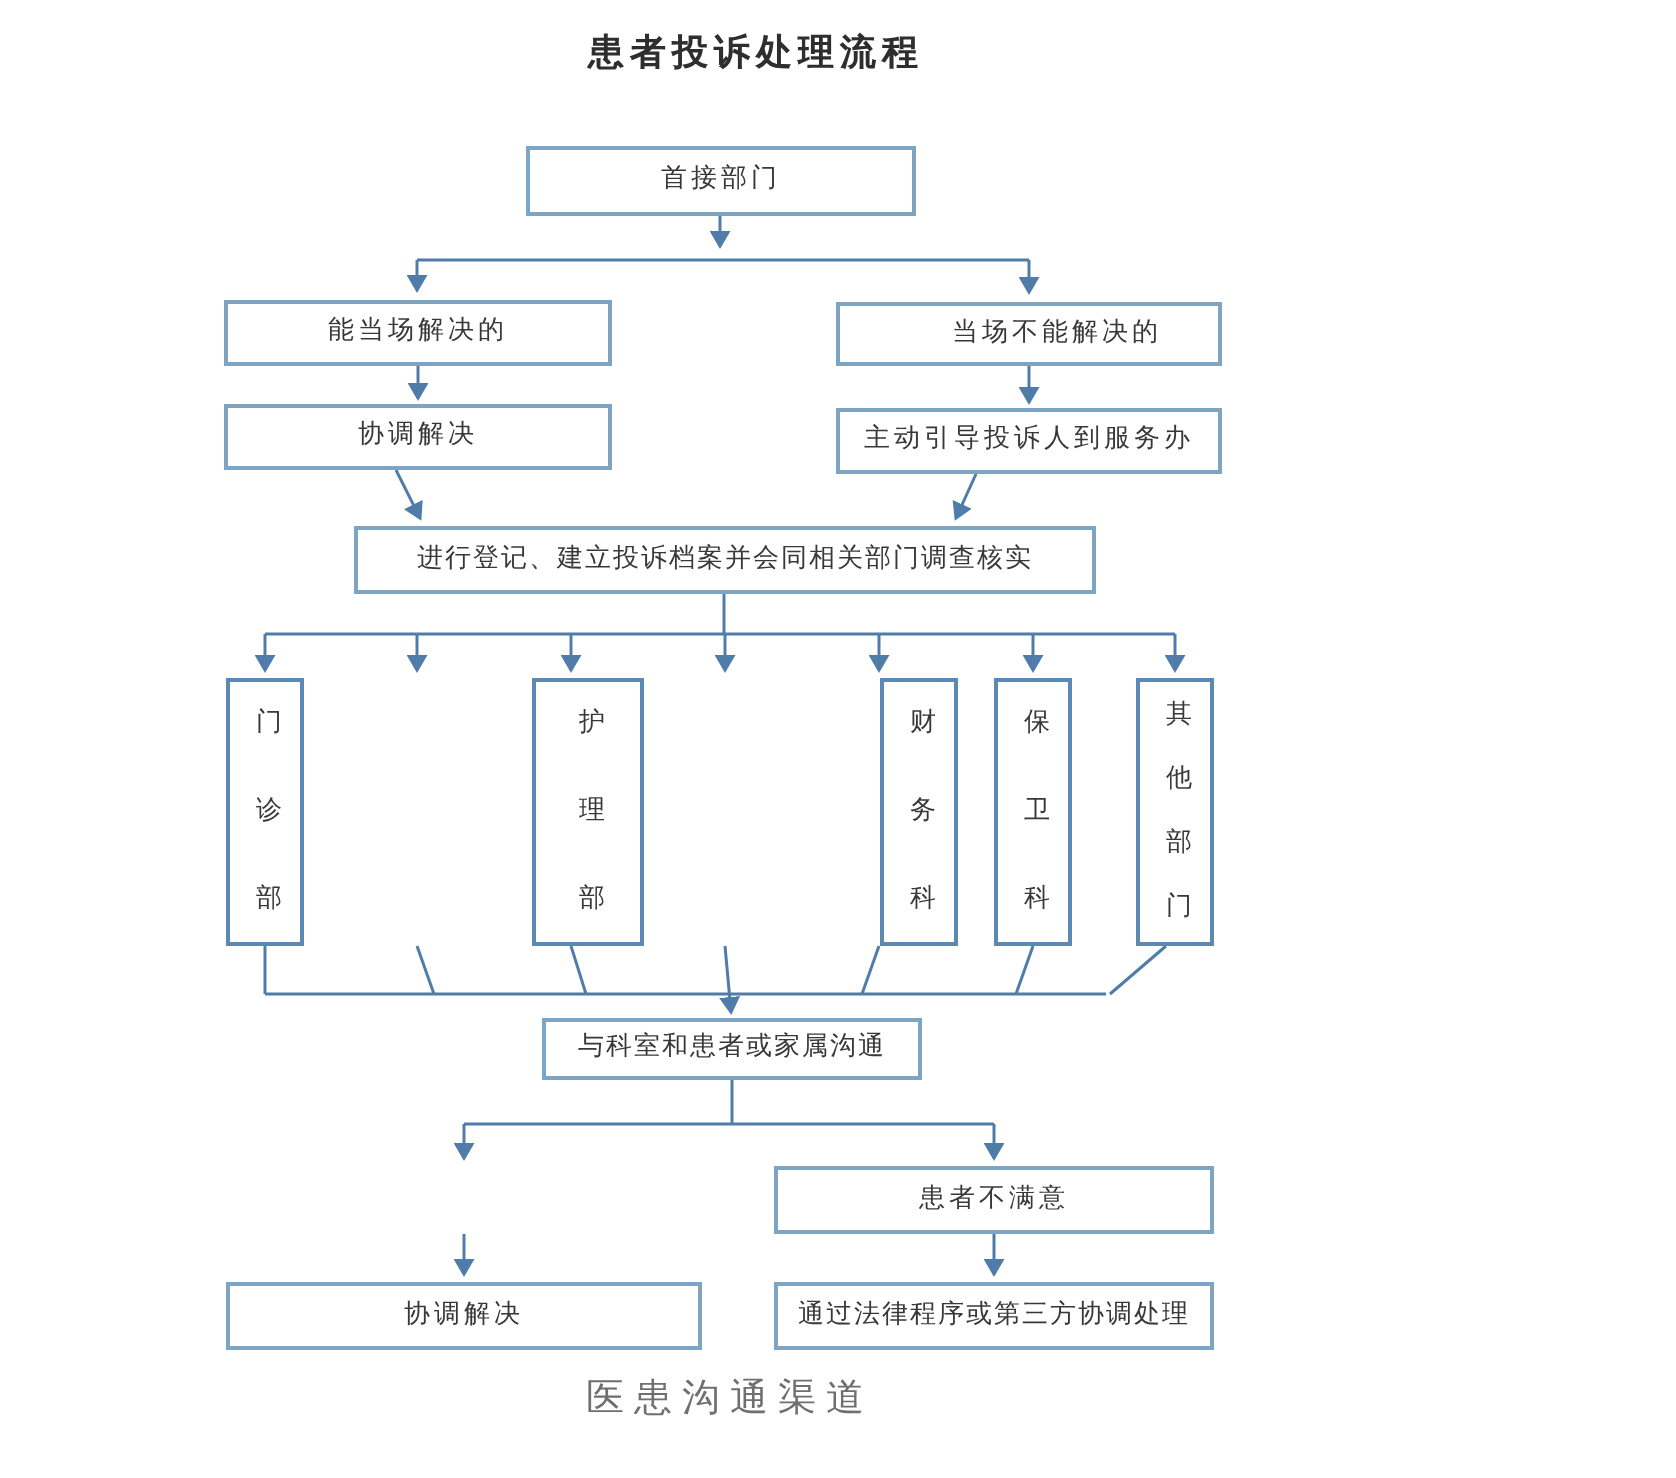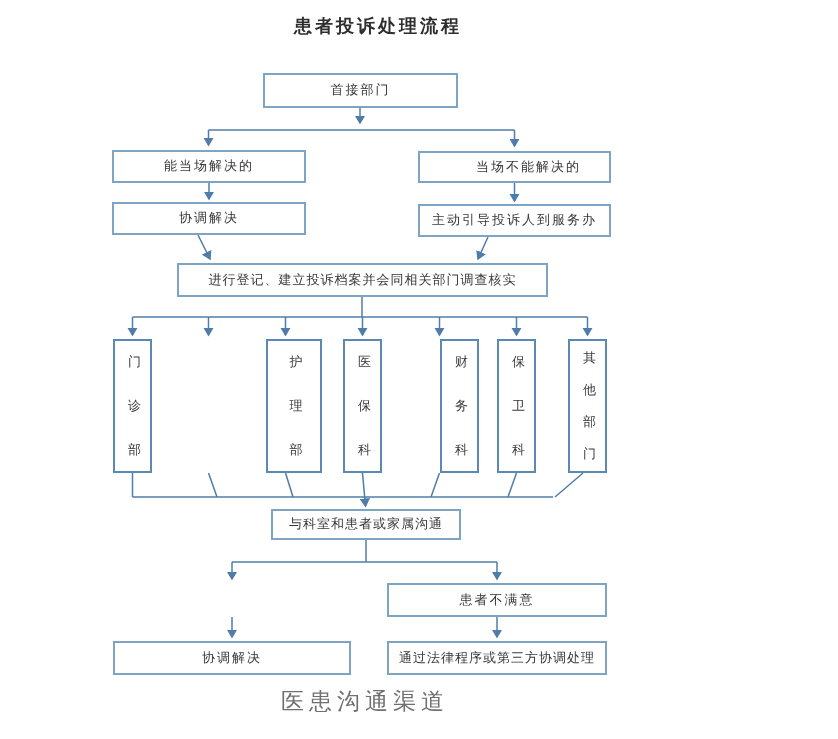--- a/index.html
+++ b/index.html
@@ -13,21 +13,21 @@
   }
   .title{
     position:absolute;left:0;top:14px;width:730px;
     text-align:center;
     font-size:18px;font-weight:bold;letter-spacing:3px;color:#2e2e2e;padding-left:13px;
   }
   .caption{
     position:absolute;left:0;top:686px;width:730px;
     text-align:center;
     font-family:"DejaVu Serif","Liberation Serif",serif;
-    font-size:23px;font-weight:normal;letter-spacing:5px;color:#6f6f6f;
+    font-size:19px;font-weight:normal;letter-spacing:5px;color:#6f6f6f;
   }
   .box{
     position:absolute;
     background:#ffffff;
     border:2px solid #7da4c2;
     display:flex;align-items:center;justify-content:center;
     font-size:13px;letter-spacing:2px;color:#383838;
     box-sizing:border-box;
     line-height:1.3;
   }
@@ -128,23 +128,20 @@
   <div class="box" style="left:177px;top:263px;width:371px;height:34px;letter-spacing:1px;">
     <span>进行登记、建立投诉档案并会同相关部门调查核实</span>
   </div>
 
   <div class="vbox" style="left:113px;top:339px;width:39px;height:134px;">
     <span>门诊部</span>
   </div>
   <div class="vbox" style="left:266px;top:339px;width:56px;height:134px;">
     <span>护理部</span>
   </div>
-  <div class="vbox" style="left:343px;top:339px;width:39px;height:134px;">
-    <span>医保科</span>
-  </div>
   <div class="vbox" style="left:420px;top:339px;width:39px;height:134px;margin-left:20px;">
     <span>财务科</span>
   </div>
   <div class="vbox" style="left:497px;top:339px;width:39px;height:134px;">
     <span>保卫科</span>
   </div>
   <div class="vbox chars4" style="left:568px;top:339px;width:39px;height:134px;">
     <span>其他部门</span>
   </div>
 

